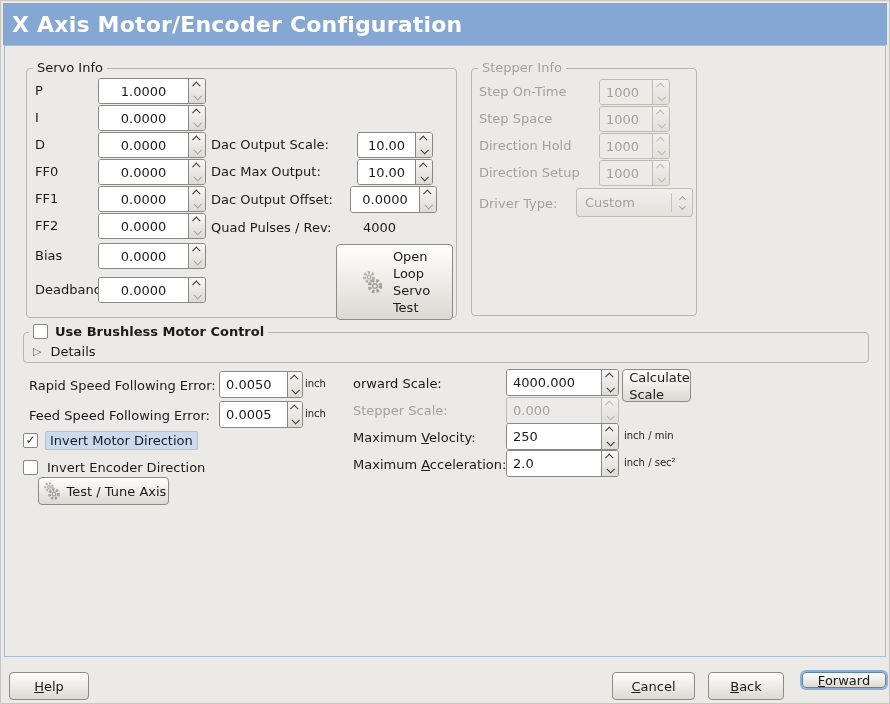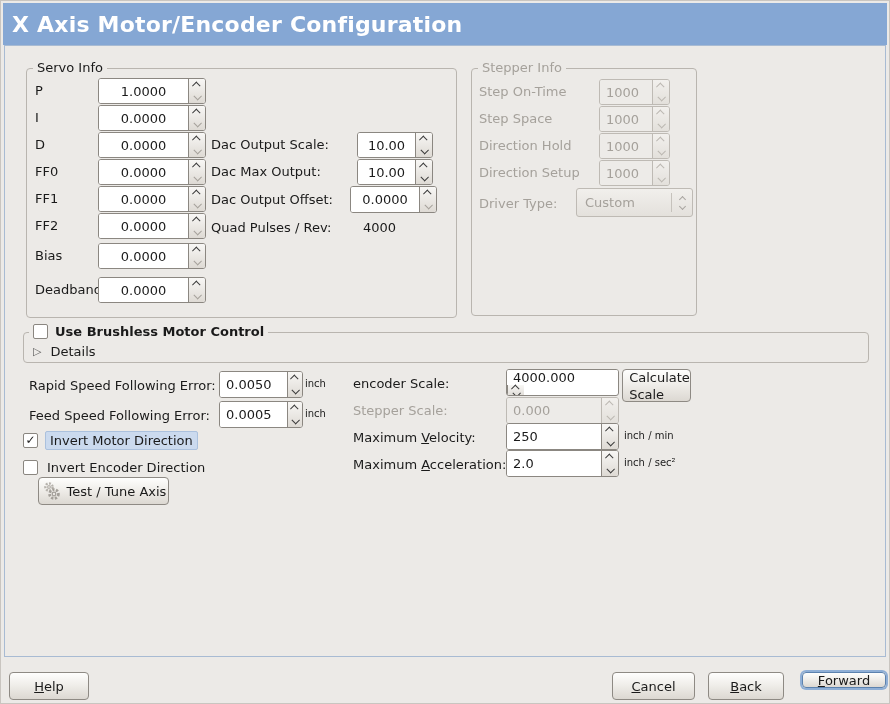--- a/index.html
+++ b/index.html
@@ -189,20 +189,34 @@
       </div>
   </div>
   <div class="spinbox zmin" style="left:349px;top:185px;width:87px;height:27px;">
     <input class="ctr" value="0.0000" style="">
     <div class="spin">
         <div class="sup"></div>
         <div class="sdn"></div>
       </div>
   </div>
 
+  <div class="btn" style="left:335px;top:243px;width:117px;height:76px;gap:6px;">
+    <svg class="gearsvg" width="28" height="28" viewBox="0 0 28 28">
+      <g fill="none">
+        <circle cx="10" cy="9" r="4.5" stroke="#b6b2ac" stroke-width="3" stroke-dasharray="2.3 1.6"></circle>
+        <circle cx="10" cy="9" r="1.8" stroke="#b6b2ac" stroke-width="1.4"></circle>
+        <circle cx="16" cy="18" r="5.5" stroke="#a29e98" stroke-width="3.4" stroke-dasharray="2.6 1.8"></circle>
+        <circle cx="16" cy="18" r="2.3" stroke="#a29e98" stroke-width="1.4"></circle>
+      </g>
+    </svg>
+    <span class="multiline">Open
+Loop
+Servo
+Test</span>
+  </div>
 
   <div class="fieldset" style="left:470px;top:67px;width:226px;height:248px;">
     <span class="legend dim">Stepper Info</span>
   </div>
 
   <span class="lbl dim" style="left:478px;top:83px;">Step On-Time</span>
   <span class="lbl dim" style="left:478px;top:110px;">Step Space</span>
   <span class="lbl dim" style="left:478px;top:137px;">Direction Hold</span>
   <span class="lbl dim" style="left:478px;top:164px;">Direction Setup</span>
   <span class="lbl dim" style="left:478px;top:195px;">Driver Type:</span>
@@ -267,22 +281,22 @@
   <span class="lbl" style="left:28px;top:407px;">Feed Speed Following Error:</span>
   <div class="spinbox" style="left:218px;top:400px;width:84px;height:27px;">
     <input class="lft" value="0.0005" style="">
     <div class="spin" style="width:15px;">
         <div class="sup"></div>
         <div class="sdn"></div>
       </div>
   </div>
   <span class="unit" style="left:304px;top:407px;">inch</span>
 
-  <span class="lbl" style="left:352px;top:375px;">encoder Scale:</span>
-  <div class="spinbox" style="left:505px;top:368px;width:113px;height:27px;flex-direction:column;">
+  <span class="lbl" style="left:352px;top:375px;">orward Scale:</span>
+  <div class="spinbox" style="left:505px;top:368px;width:113px;height:27px;">
     <input class="lft" value="4000.000" style="">
     <div class="spin">
         <div class="sup"></div>
         <div class="sdn"></div>
       </div>
   </div>
   <div class="btn multiline" style="left:621px;top:368px;width:69px;height:33px;justify-content:center;padding-left:6px;">
     <span class="multiline">Calculate
 Scale</span>
   </div>

